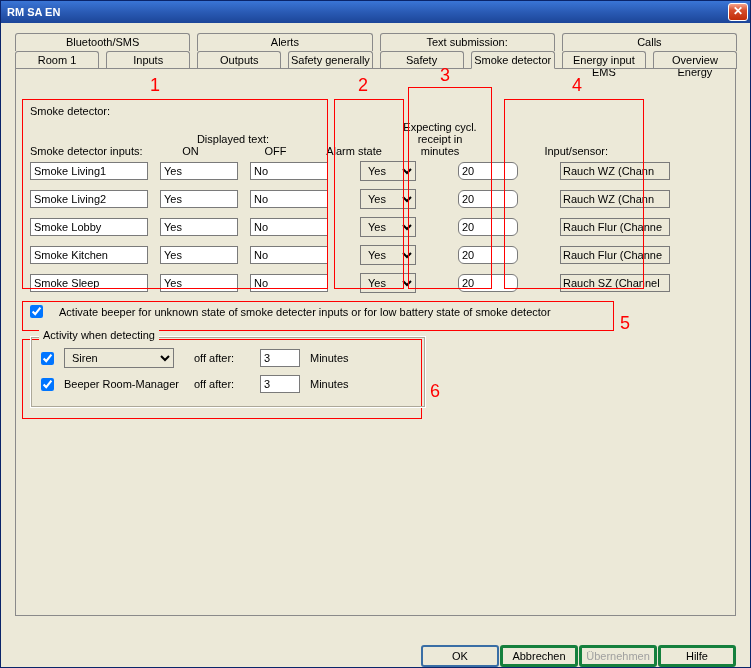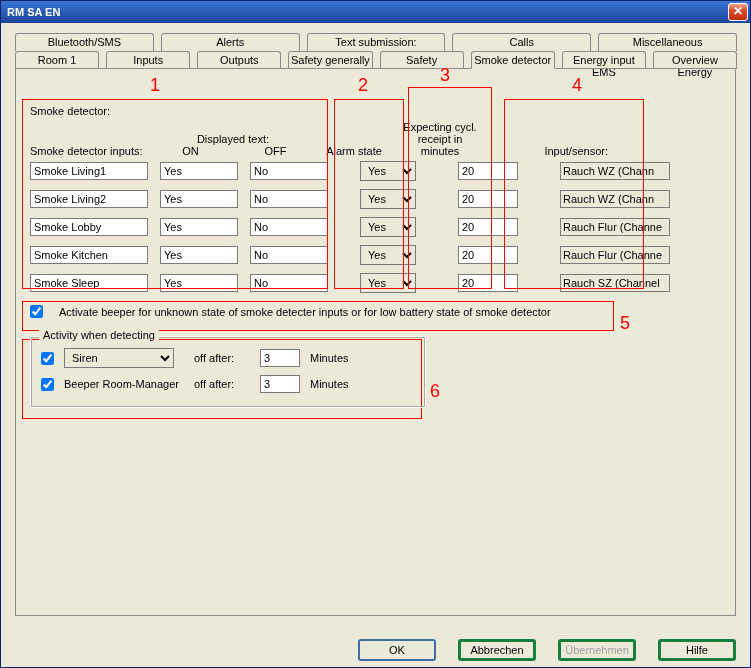--- a/index.html
+++ b/index.html
@@ -117,21 +117,21 @@
   .row {
     display: flex;
     align-items: center;
     gap: 12px;
     margin-bottom: 8px;
     height: 20px;
   }
   .w-name { width: 118px; }
   .w-yn { width: 78px; }
   .w-alarm { width: 56px; }
-  .w-min { width: 60px; }
+  .w-min { width: 60px; border-radius: 6px; }
   .w-sensor { width: 110px; text-align:left; }
   .spacer1 { width: 8px; }
   .spacer2 { width: 18px; }
   .spacer3 { width: 18px; }
   
   .groupbox {
     border: 1px solid #fff;
     box-shadow: inset 1px 1px 0 #aca899, inset -1px -1px 0 #aca899;
     padding: 6px 10px 8px 10px;
     margin: 6px 4px;
@@ -152,23 +152,23 @@
     margin: 4px 0;
     height: 22px;
   }
   .activity-row .lbl1 { width: 120px; }
   .activity-row .lbl-off { width: 56px; }
   .activity-row input.txt.small { width: 40px; }
   .activity-row .lbl-min { width: 60px; }
   
   .button-row {
     position: absolute;
-    bottom: 6px; right: 14px;
+    bottom: 0; right: 14px;
     display: flex;
-    gap: 22px;
+    gap: 1px;
   }
   button.winbtn {
     font-family: Tahoma, Arial, sans-serif;
     font-size: 11px;
     background: #ECE9D8;
     border: 3px solid #15803d;
     border-radius: 3px;
     padding: 2px 0;
     width: 78px;
     height: 22px;
@@ -194,21 +194,20 @@
     </div>
   </div>
 
   <div class="client">
 
     <div class="tabrow tabrow1">
       <div class="tab"><span>Bluetooth/SMS</span></div>
       <div class="tab"><span>Alerts</span></div>
       <div class="tab"><span>Text submission:</span></div>
       <div class="tab"><span>Calls</span></div>
-      <div class="tab"><span>Miscellaneous</span></div>
     </div>
 
     <div class="tabrow tabrow2">
       <div class="tab"><span>Room 1</span></div>
       <div class="tab"><span>Inputs</span></div>
       <div class="tab"><span>Outputs</span></div>
       <div class="tab"><span>Safety generally</span></div>
       <div class="tab"><span>Safety</span></div>
       <div class="tab active"><span>Smoke detector</span></div>
       <div class="tab"><span>Energy input EMS</span></div>

